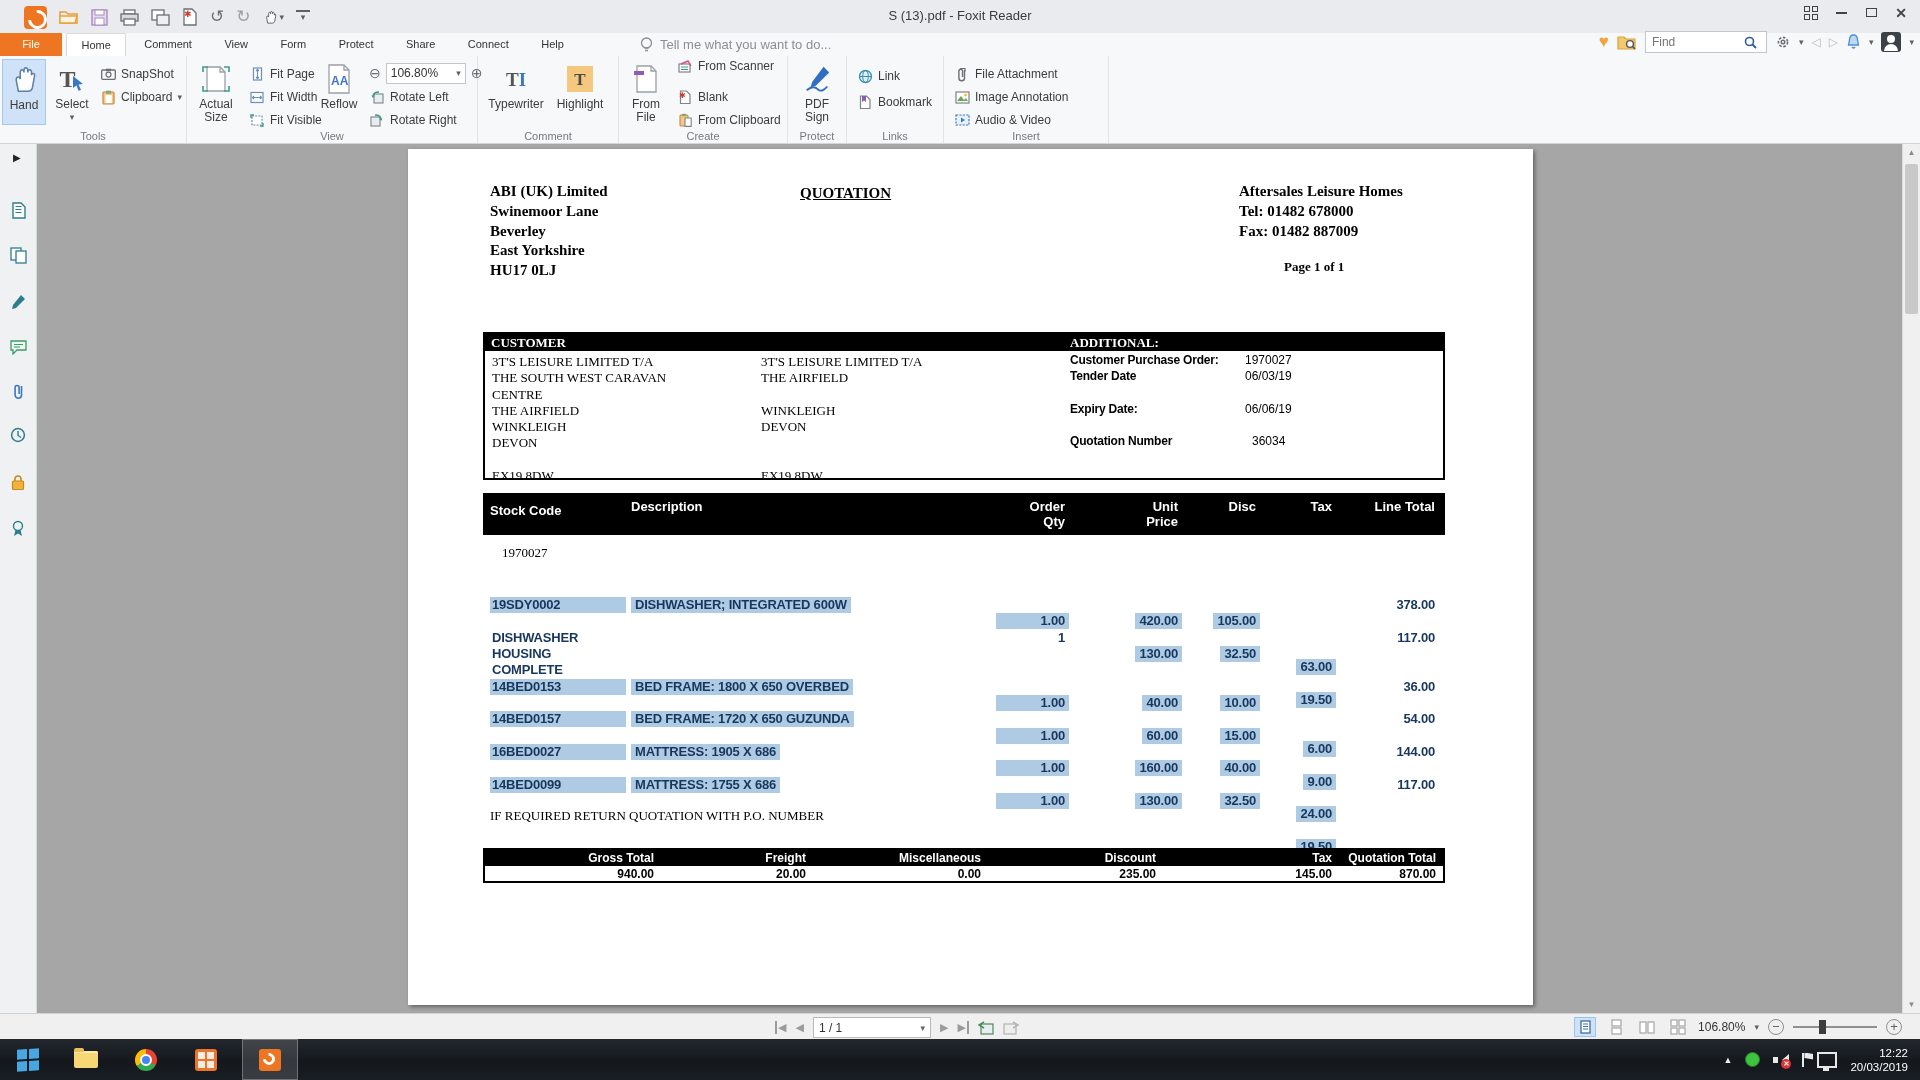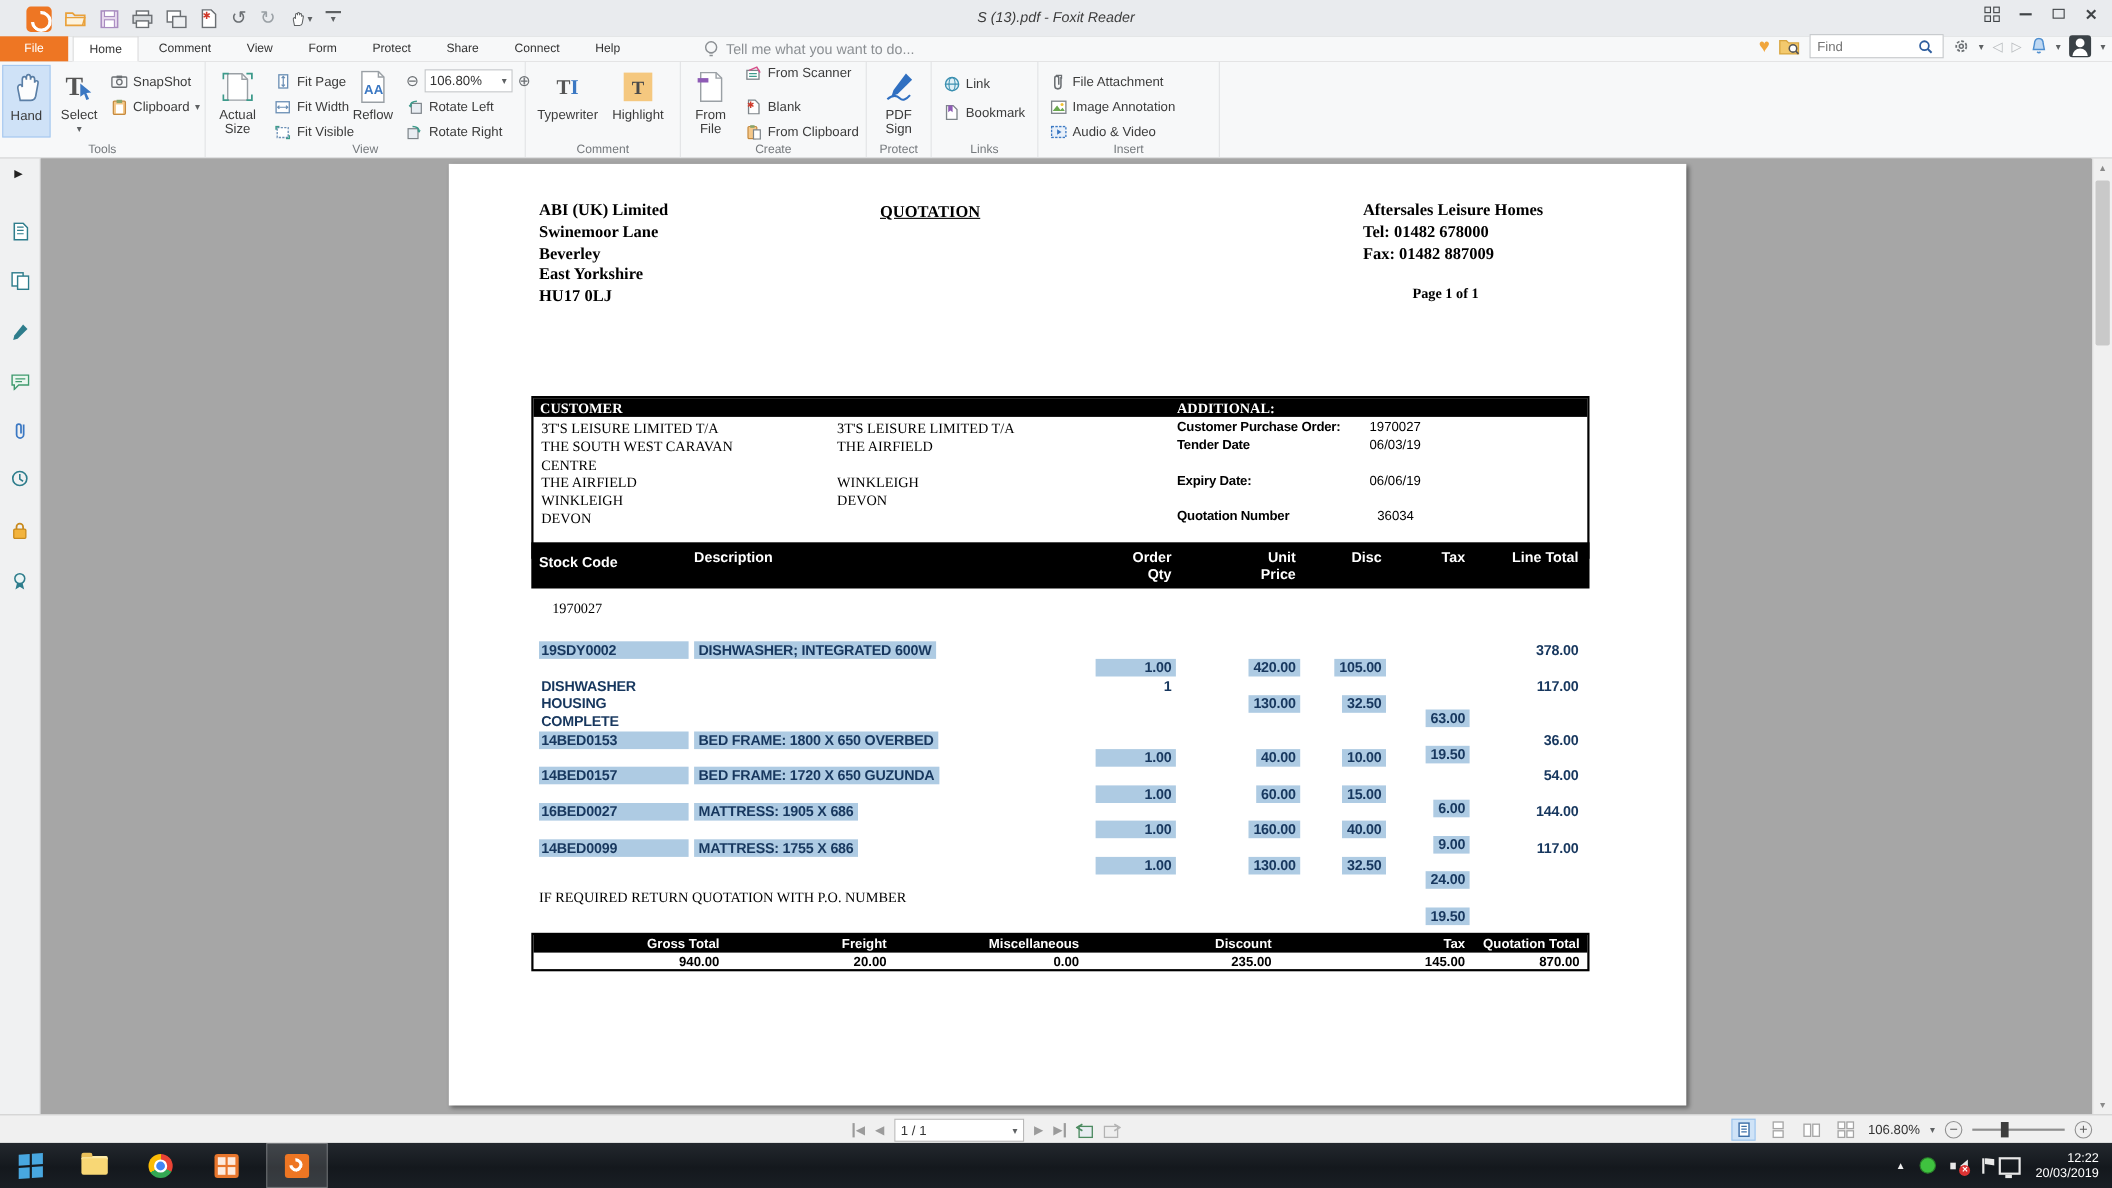--- a/index.html
+++ b/index.html
@@ -2,21 +2,21 @@
 <html><head>
 <meta charset="utf-8">
 <style>
   html,body{margin:0;padding:0;background:#a6a6a6;}
   body{width:1920px;height:1080px;position:relative;overflow:hidden;
        font-family:"Liberation Sans",sans-serif;-webkit-font-smoothing:antialiased;}
   .abs{position:absolute;}
 
   
   .titlebar{position:absolute;left:0;top:0;width:1920px;height:33px;background:#e9ebee;}
-  .title-text{position:absolute;left:0;right:0;top:8px;text-align:center;font-size:13px;color:#3c3c3c;font-style:italic;}
+  .title-text{position:absolute;left:0;right:0;top:8px;text-align:center;font-size:13px;color:#3c3c3c;}
   .qat{position:absolute;left:24px;top:4px;display:flex;align-items:center;gap:12px;height:26px;}
   .qat .g{font-size:17px;color:#6b6f73;line-height:22px;}
   .logo{width:23px;height:23px;border-radius:4px;background:#ee7623;position:relative;}
   .logo::after{content:"";position:absolute;left:4px;top:4px;width:13px;height:13px;border:3px solid #fff;
                border-left-color:transparent;border-radius:50%;transform:rotate(40deg);}
   .caret{font-size:9px;color:#5e6163;}
   .qat-split{display:flex;align-items:center;gap:2px;}
   .customize{width:14px;height:12px;border-top:2px solid #5e6163;color:#5e6163;font-size:9px;line-height:10px;text-align:center;}
   .winbtns{position:absolute;right:4px;top:2px;display:flex;}
   .winbtn{width:30px;height:21px;display:flex;align-items:center;justify-content:center;}
@@ -65,28 +65,28 @@
   .lpicon{position:absolute;left:8px;width:20px;height:20px;display:flex;align-items:center;justify-content:center;}
   .expand{position:absolute;left:13px;top:8px;font-size:10px;color:#222;}
 
   
   .docarea{position:absolute;left:37px;top:144px;width:1864px;height:869px;background:#a6a6a6;overflow:hidden;}
   .page{position:absolute;left:371px;top:5px;width:1125px;height:856px;background:#fff;box-shadow:2px 2px 4px rgba(0,0,0,.4);}
   .serif{font-family:"Liberation Serif",serif;}
   .co-line{font:bold 15px "Liberation Serif",serif;line-height:19.8px;color:#000;}
   .doc-title{font:bold 15px "Liberation Serif",serif;text-decoration:underline;color:#000;}
   .addr-line{font:13px "Liberation Serif",serif;height:16.3px;line-height:16.3px;color:#000;white-space:nowrap;}
-  .custbox{position:absolute;left:75px;top:183px;width:962px;height:148px;border:2px solid #000;box-sizing:border-box;background:#fff;margin-top:28px;}
+  .custbox{position:absolute;left:75px;top:183px;width:962px;height:148px;border:2px solid #000;box-sizing:border-box;background:#fff;}
   .custhead{position:absolute;left:0;top:0;right:0;height:17px;background:#000;}
   .custhead span{position:absolute;top:1px;font:bold 13px "Liberation Serif",serif;color:#fff;}
   .addl-label{position:absolute;font:bold 12px "Liberation Sans",sans-serif;color:#000;letter-spacing:-0.2px;}
   .addl-value{position:absolute;font:12px "Liberation Sans",sans-serif;color:#000;}
   .stockhead{position:absolute;left:75px;top:344px;width:962px;height:42px;background:#000;}
   .th{position:absolute;color:#fff;font:bold 13px "Liberation Sans",sans-serif;white-space:nowrap;}
-  .rows{position:absolute;left:75px;top:434px;width:962px;}
+  .rows{position:absolute;left:75px;top:448px;width:962px;}
   .irow{position:relative;height:16.35px;}
   .ic{position:absolute;top:0;height:16px;line-height:16px;font:bold 13px "Liberation Sans",sans-serif;
       color:#17375e;letter-spacing:-0.2px;white-space:nowrap;}
   .ic.hl{background:#aecbe3;}
   .c-code{left:7px;width:134px;padding-left:2px;}
   .c-desc{left:148px;padding:0 4px;}
   .num{padding:0 4px;text-align:right;}
   .c-qty{right:376px;padding-left:44px;}
   .c-unit{right:263px;}
   .c-disc{right:185px;}

